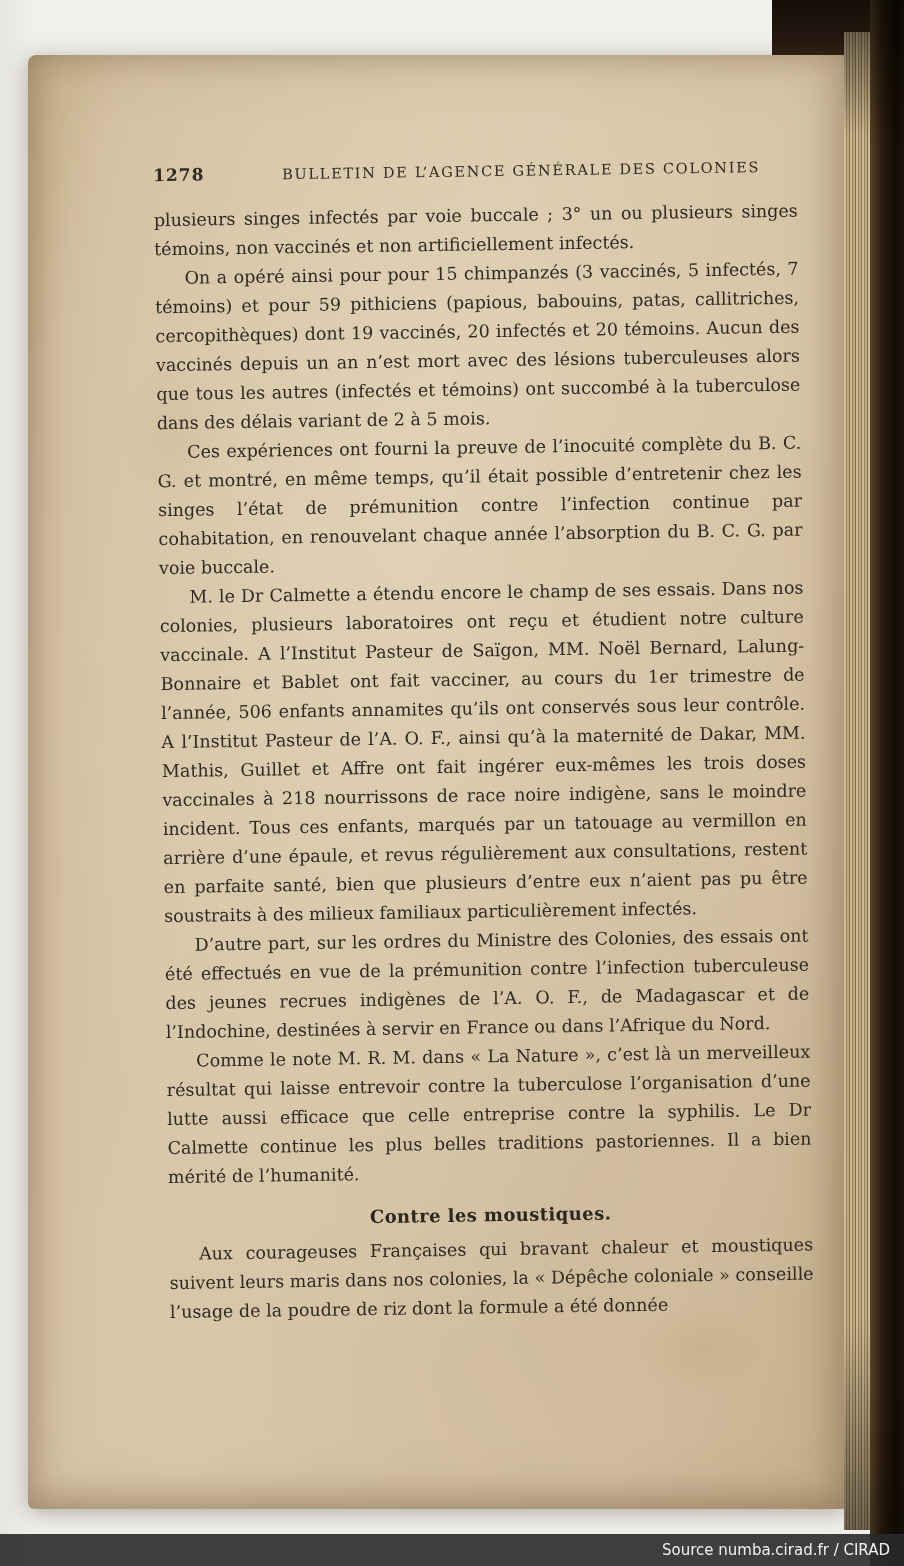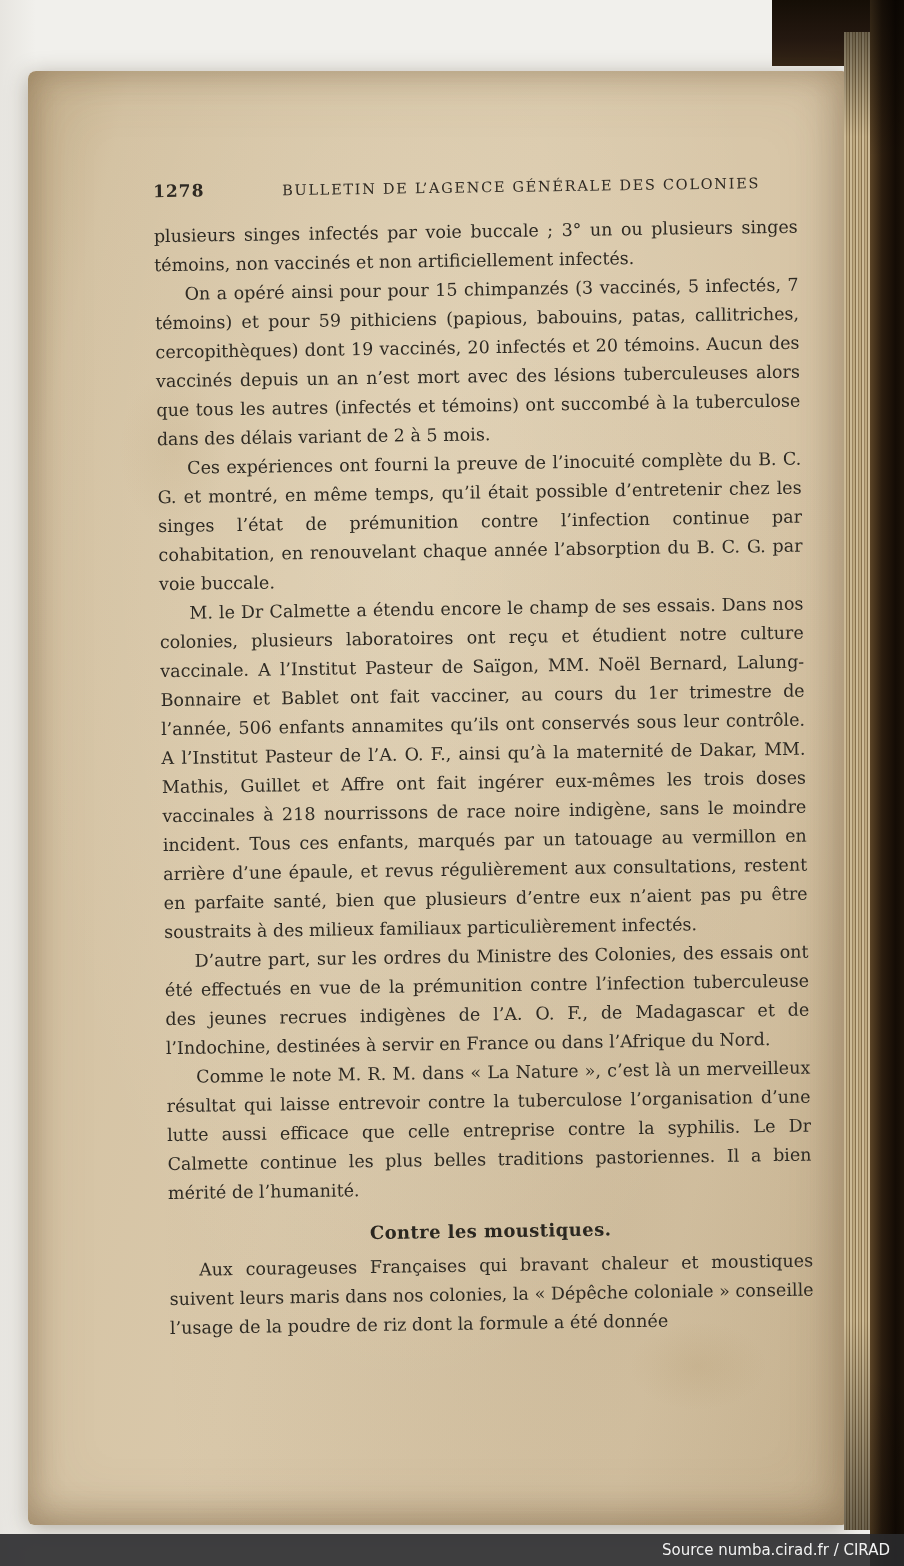--- a/index.html
+++ b/index.html
@@ -22,21 +22,21 @@
   
   .binding-top {
     position: absolute;
     left: 772px; top: 0;
     width: 132px; height: 66px;
     background: linear-gradient(to bottom, #150e06 0%, #241810 60%, #352617 100%);
   }
   
   .page {
     position: absolute;
-    left: 28px; top: 71px;
+    left: 28px; top: 55px;
     width: 818px; height: 1454px;
     border-radius: 8px 4px 4px 6px;
     background:
       radial-gradient(ellipse at 46% 32%, rgba(255,249,232,0.22), rgba(255,249,232,0) 62%),
       radial-gradient(ellipse at 70% 80%, rgba(120,95,55,0.10), rgba(120,95,55,0) 55%),
       linear-gradient(104deg, #c6b28f 0%, #d3c1a1 9%, #d9c8aa 45%, #d7c5a6 80%, #c9b593 98%);
     box-shadow:
       0 4px 22px rgba(60,45,25,0.35),
       inset 0 0 70px rgba(120,95,60,0.16),
       inset -16px 0 34px rgba(100,78,48,0.22),

